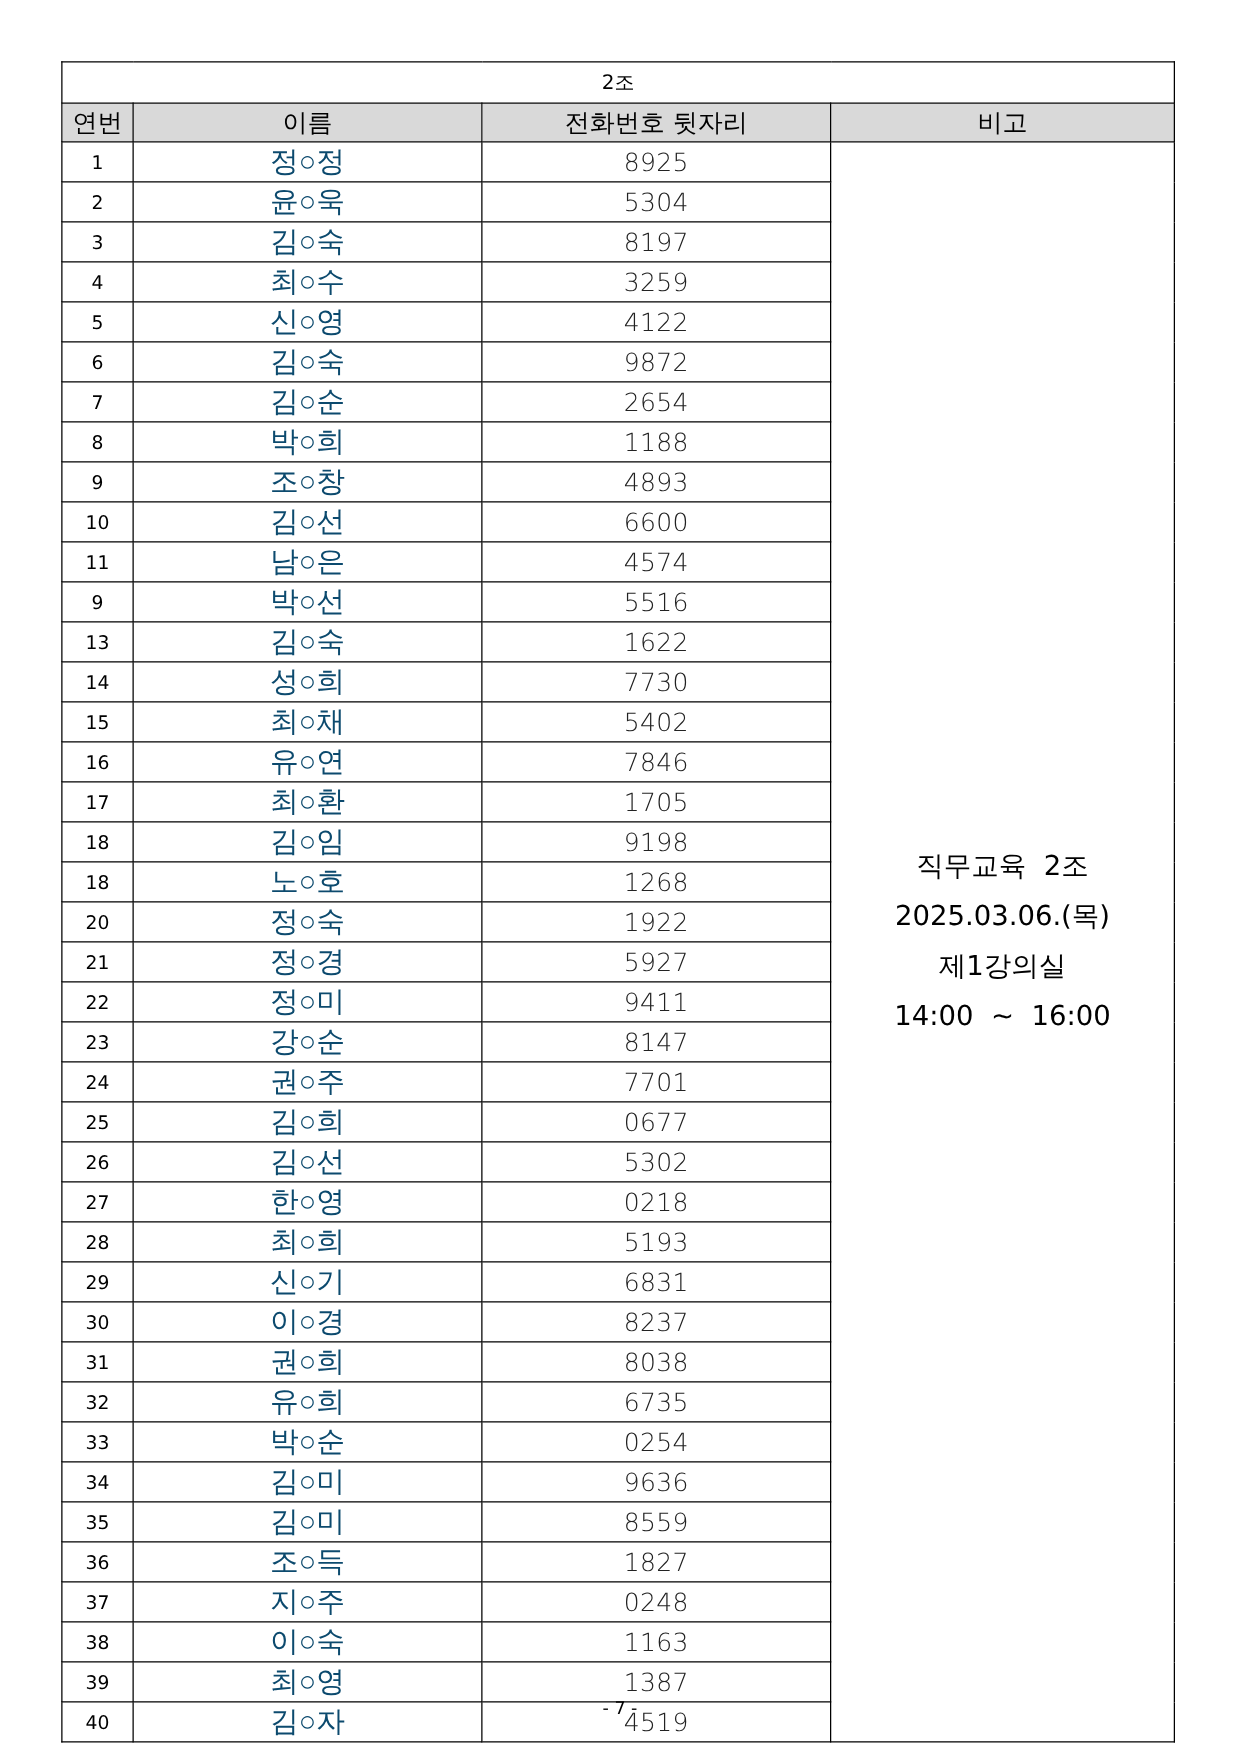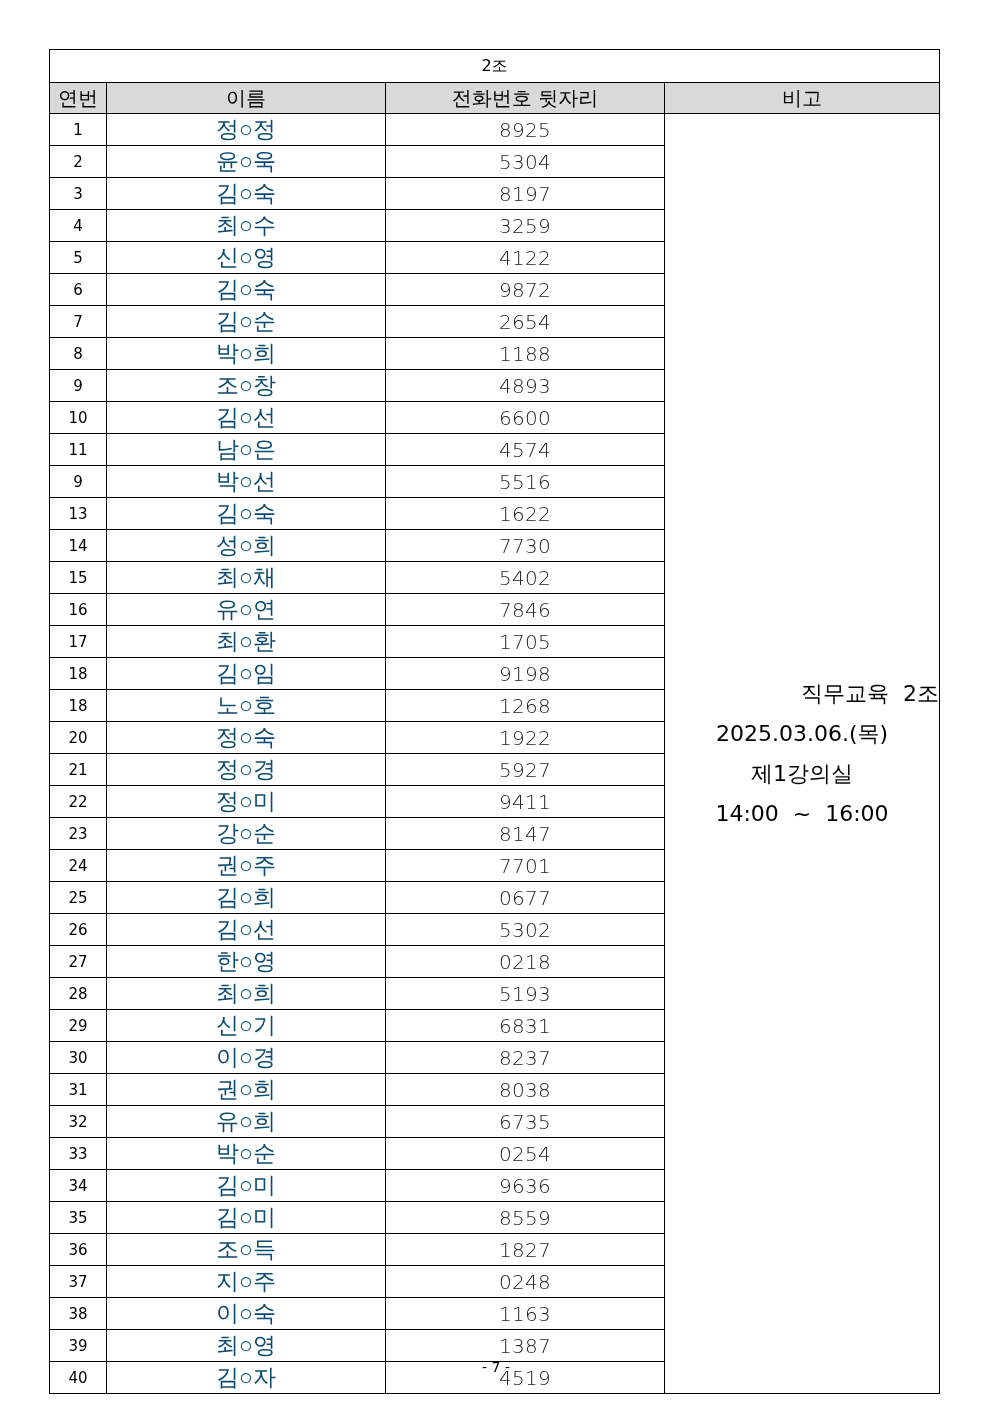--- a/index.html
+++ b/index.html
@@ -67,21 +67,21 @@
       <th>전화번호 뒷자리</th>
       <th>비고</th>
     </tr>
   </thead>
   <tbody id="roster-body">
       <tr class="data-row">
         <td class="col-no">1</td>
         <td class="col-name">정○정</td>
         <td class="col-phone">8925</td>
         <td class="col-note" rowspan="40">
-          <span class="note-line" style="white-space: pre; text-align: right;">직무교육  2조</span>
+          <span class="note-line" style="white-space: pre;">직무교육  2조</span>
           <span class="note-line" style="white-space: pre;">2025.03.06.(목)</span>
           <span class="note-line" style="white-space: pre;">제1강의실</span>
           <span class="note-line" style="white-space: pre;">14:00  ~  16:00</span>
         </td>
       </tr>
       <tr class="data-row">
         <td class="col-no">2</td>
         <td class="col-name">윤○욱</td>
         <td class="col-phone">5304</td>
       </tr>

